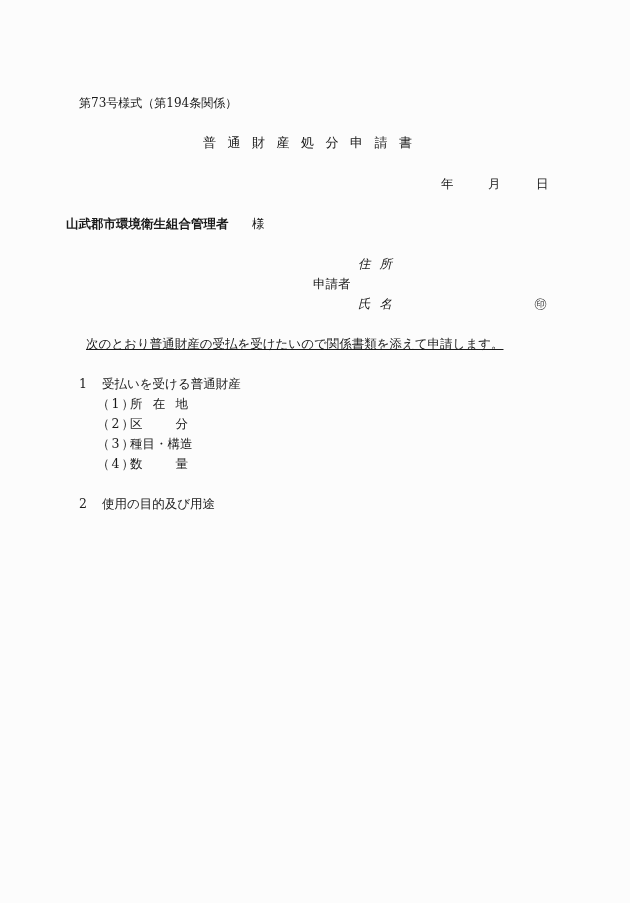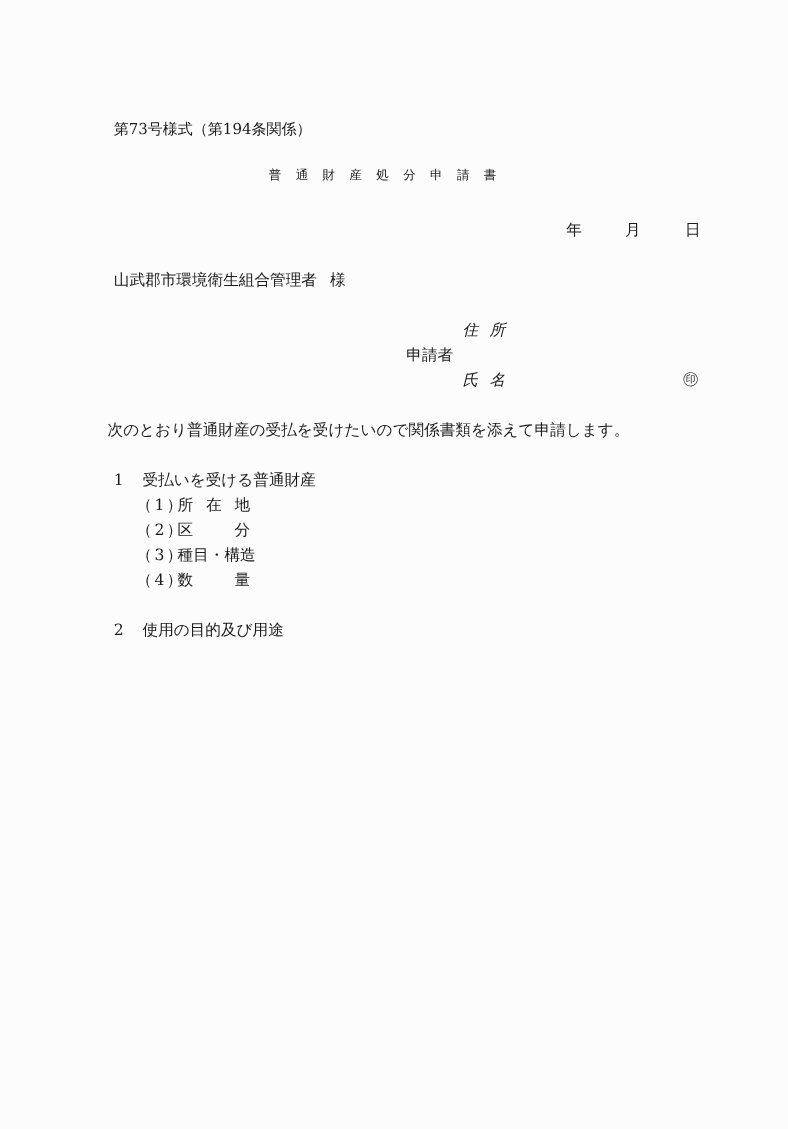--- a/index.html
+++ b/index.html
@@ -13,38 +13,37 @@
       position: relative;
       overflow: hidden;
       font-family: "DejaVu Serif", "Liberation Serif", serif;
       color: #1a1a1a;
       font-size: 12.5px;
       line-height: 1;
     }
     .abs {
       position: absolute;
       white-space: nowrap;
-      margin-left: 12px;
     }
     .form-number { left: 79px; top: 97px; font-size: 12px; }
     .doc-title {
       left: 203px; top: 136px;
-      font-size: 10px;
+      font-size: 13px;
       letter-spacing: 11.5px;
     }
     .date-year  { left: 441px; top: 178px; }
     .date-month { left: 488px; top: 178px; }
     .date-day   { left: 536px; top: 178px; }
-    .addressee  { left: 79px; top: 218px; }
+    .addressee  { left: 66px; top: 218px; font-weight: bold; }
     .honorific  { left: 252px; top: 218px; }
     .address-label   { left: 358px; top: 258px; letter-spacing: 9px; font-style: italic; }
     .applicant-label { left: 313px; top: 278px; text-align: center; }
     .name-label      { left: 358px; top: 298px; letter-spacing: 9px; font-style: italic; }
     .seal-mark       { left: 534px; top: 297px; font-size: 13px; }
-    .body-text  { left: 74px; top: 338px; }
+    .body-text  { left: 86px; top: 338px; text-decoration: underline; }
     .section-num { left: 79px; }
     .section-title { left: 102px; text-align: center; }
     .s1 { top: 378px; }
     .s2 { top: 498px; }
     .sub-num { left: 97px; letter-spacing: 2px; }
     .sub-label { left: 130px; }
     .r1 { top: 398px; }
     .r2 { top: 418px; }
     .r3 { top: 438px; }
     .r4 { top: 458px; }

